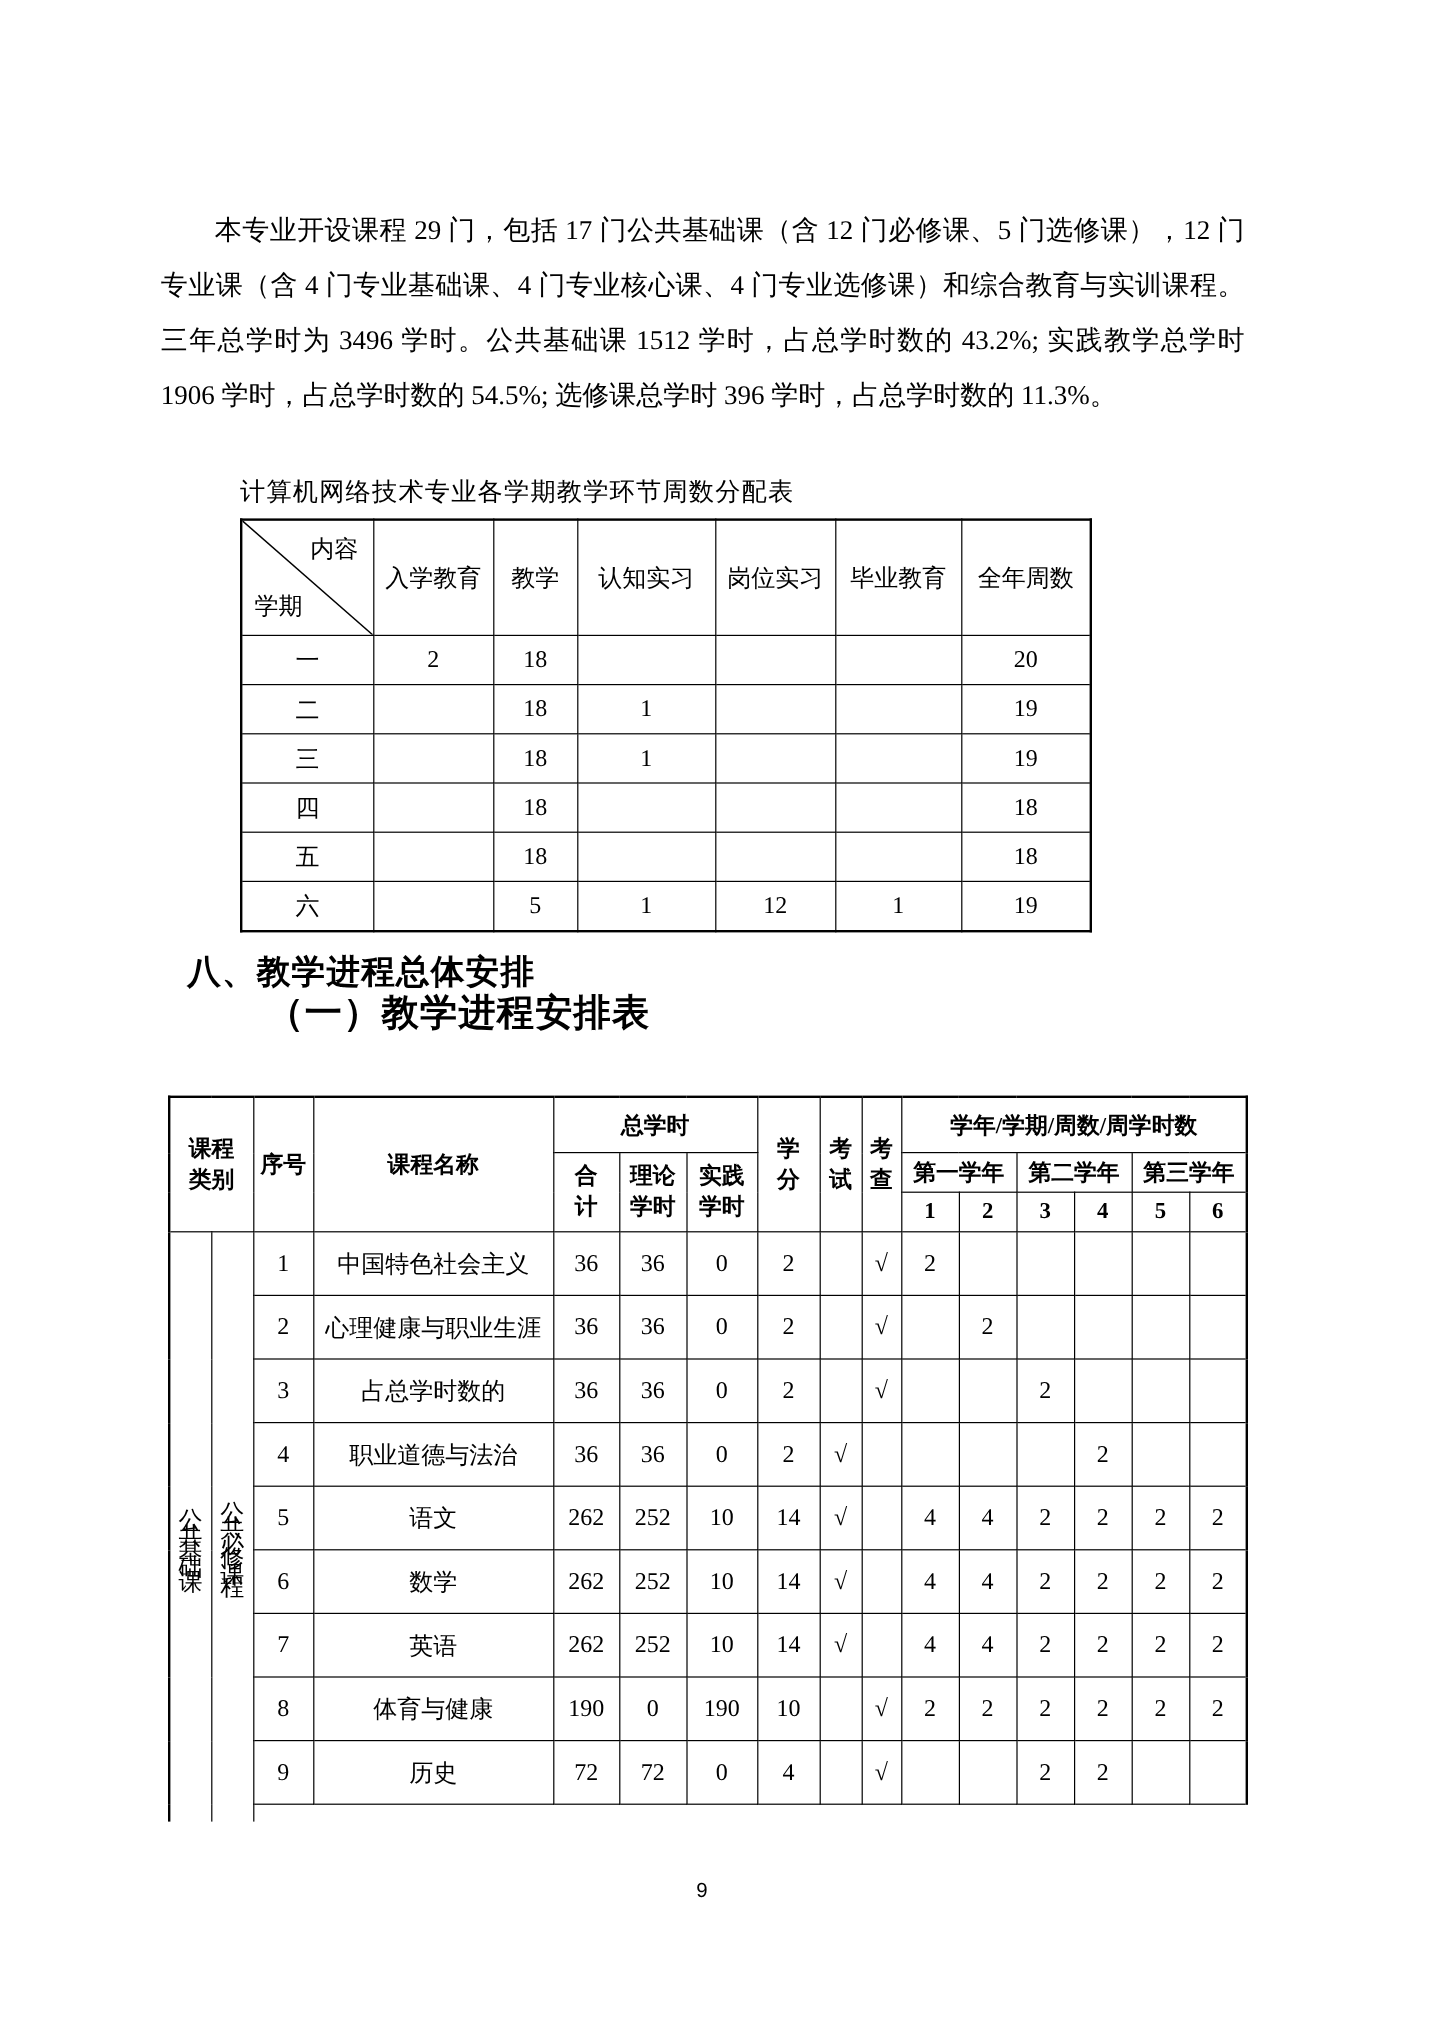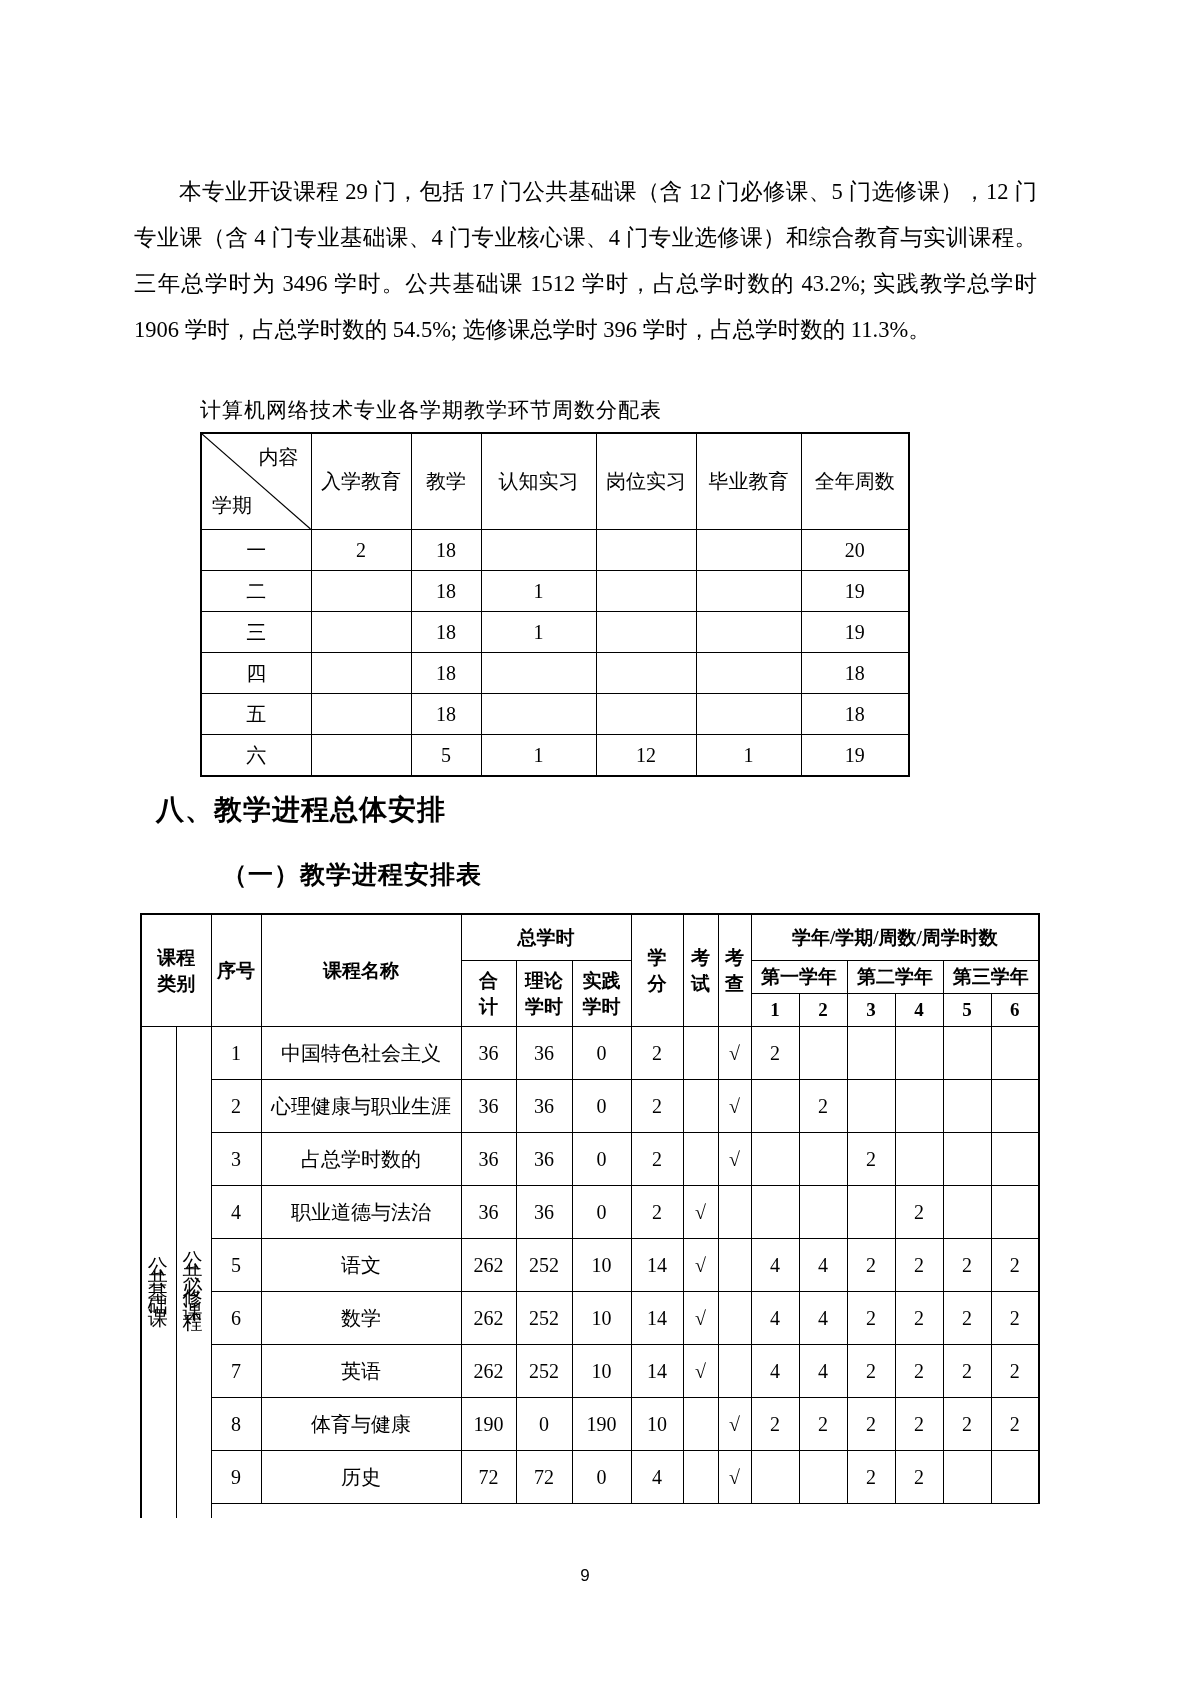--- a/index.html
+++ b/index.html
@@ -25,21 +25,21 @@
   .corner{position:relative;padding:0;}
   .corner svg{position:absolute;left:0;top:0;width:100%;height:100%;display:block;}
   .corner .tr-label{position:absolute;top:10px;right:12px;font-size:20px;}
   .corner .bl-label{position:absolute;bottom:10px;left:10px;font-size:20px;}
   
   .sec-head{
     position:absolute;left:156px;top:791px;font-size:28px;font-weight:bold;
     font-family:"Liberation Sans","DejaVu Sans",sans-serif;letter-spacing:1px;
   }
   .sub-head{
-    position:absolute;left:222px;top:858px;font-size:25px;font-weight:bold;letter-spacing:1px;
+    position:absolute;left:222px;top:823px;font-size:31px;font-weight:bold;letter-spacing:1px;
   }
   
   .t2{position:absolute;left:140px;top:913px;width:898px;}
   .t2 th,.t2 td{border:1px solid #000;text-align:center;vertical-align:middle;padding:0;}
   .t2 th{font-size:19px;font-weight:bold;}
   .t2 td{font-size:20px;font-weight:normal;}
   .t2 thead tr:first-child th{border-top:2px solid #000;height:45px;}
   .t2 thead tr:nth-child(2) th{height:32px;}
   .t2 thead tr:nth-child(3) th{height:32px;}
   .t2 tbody td{height:52px;}

